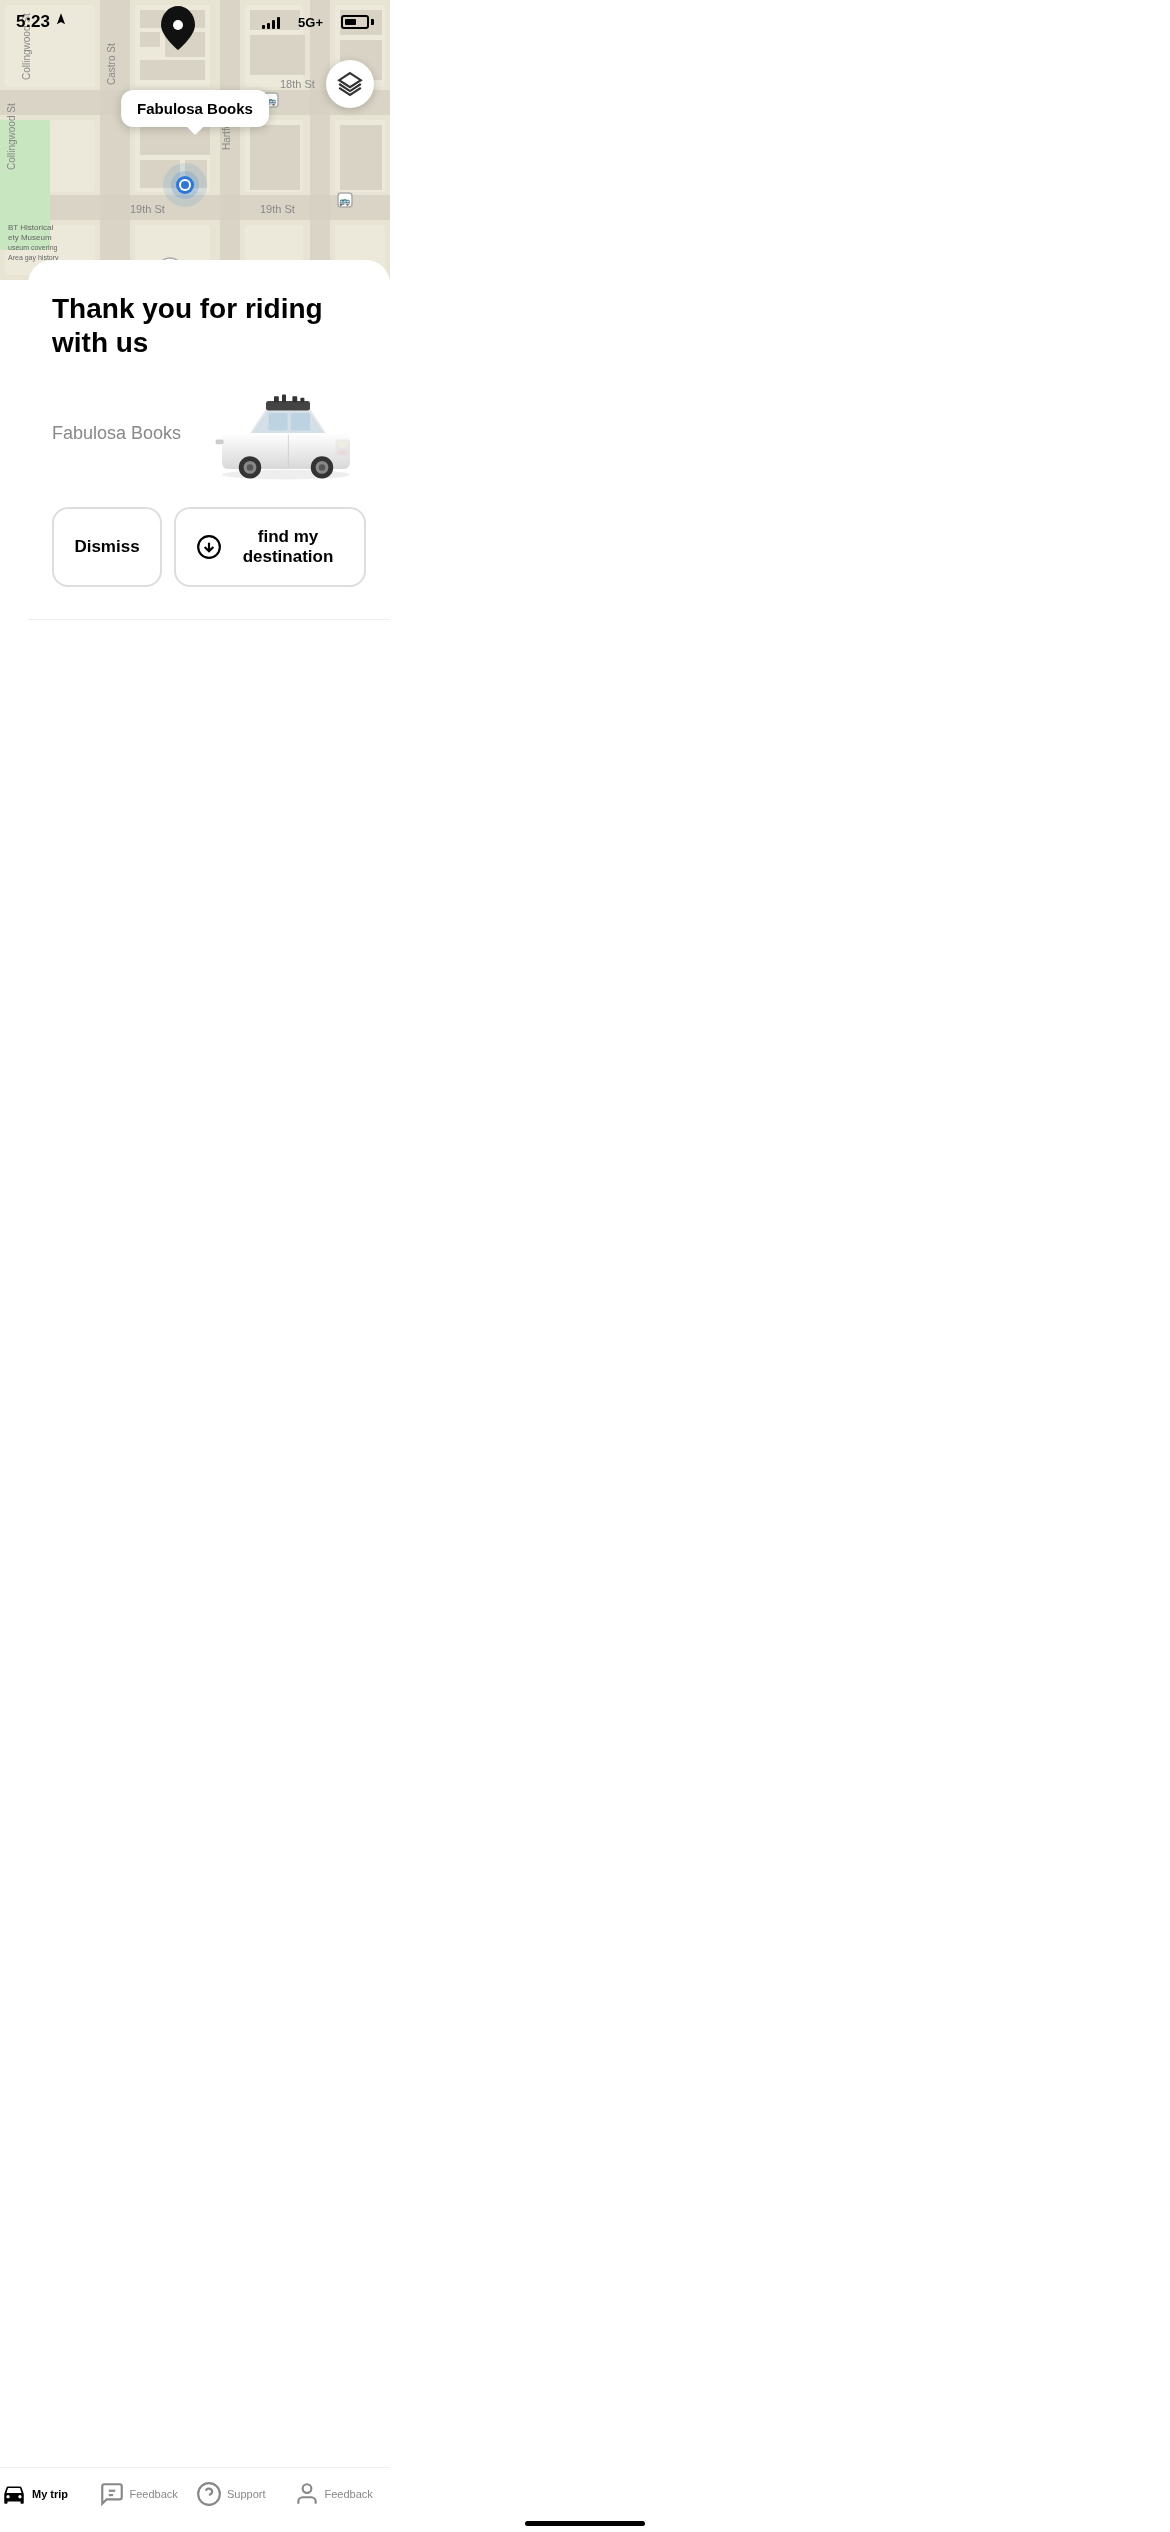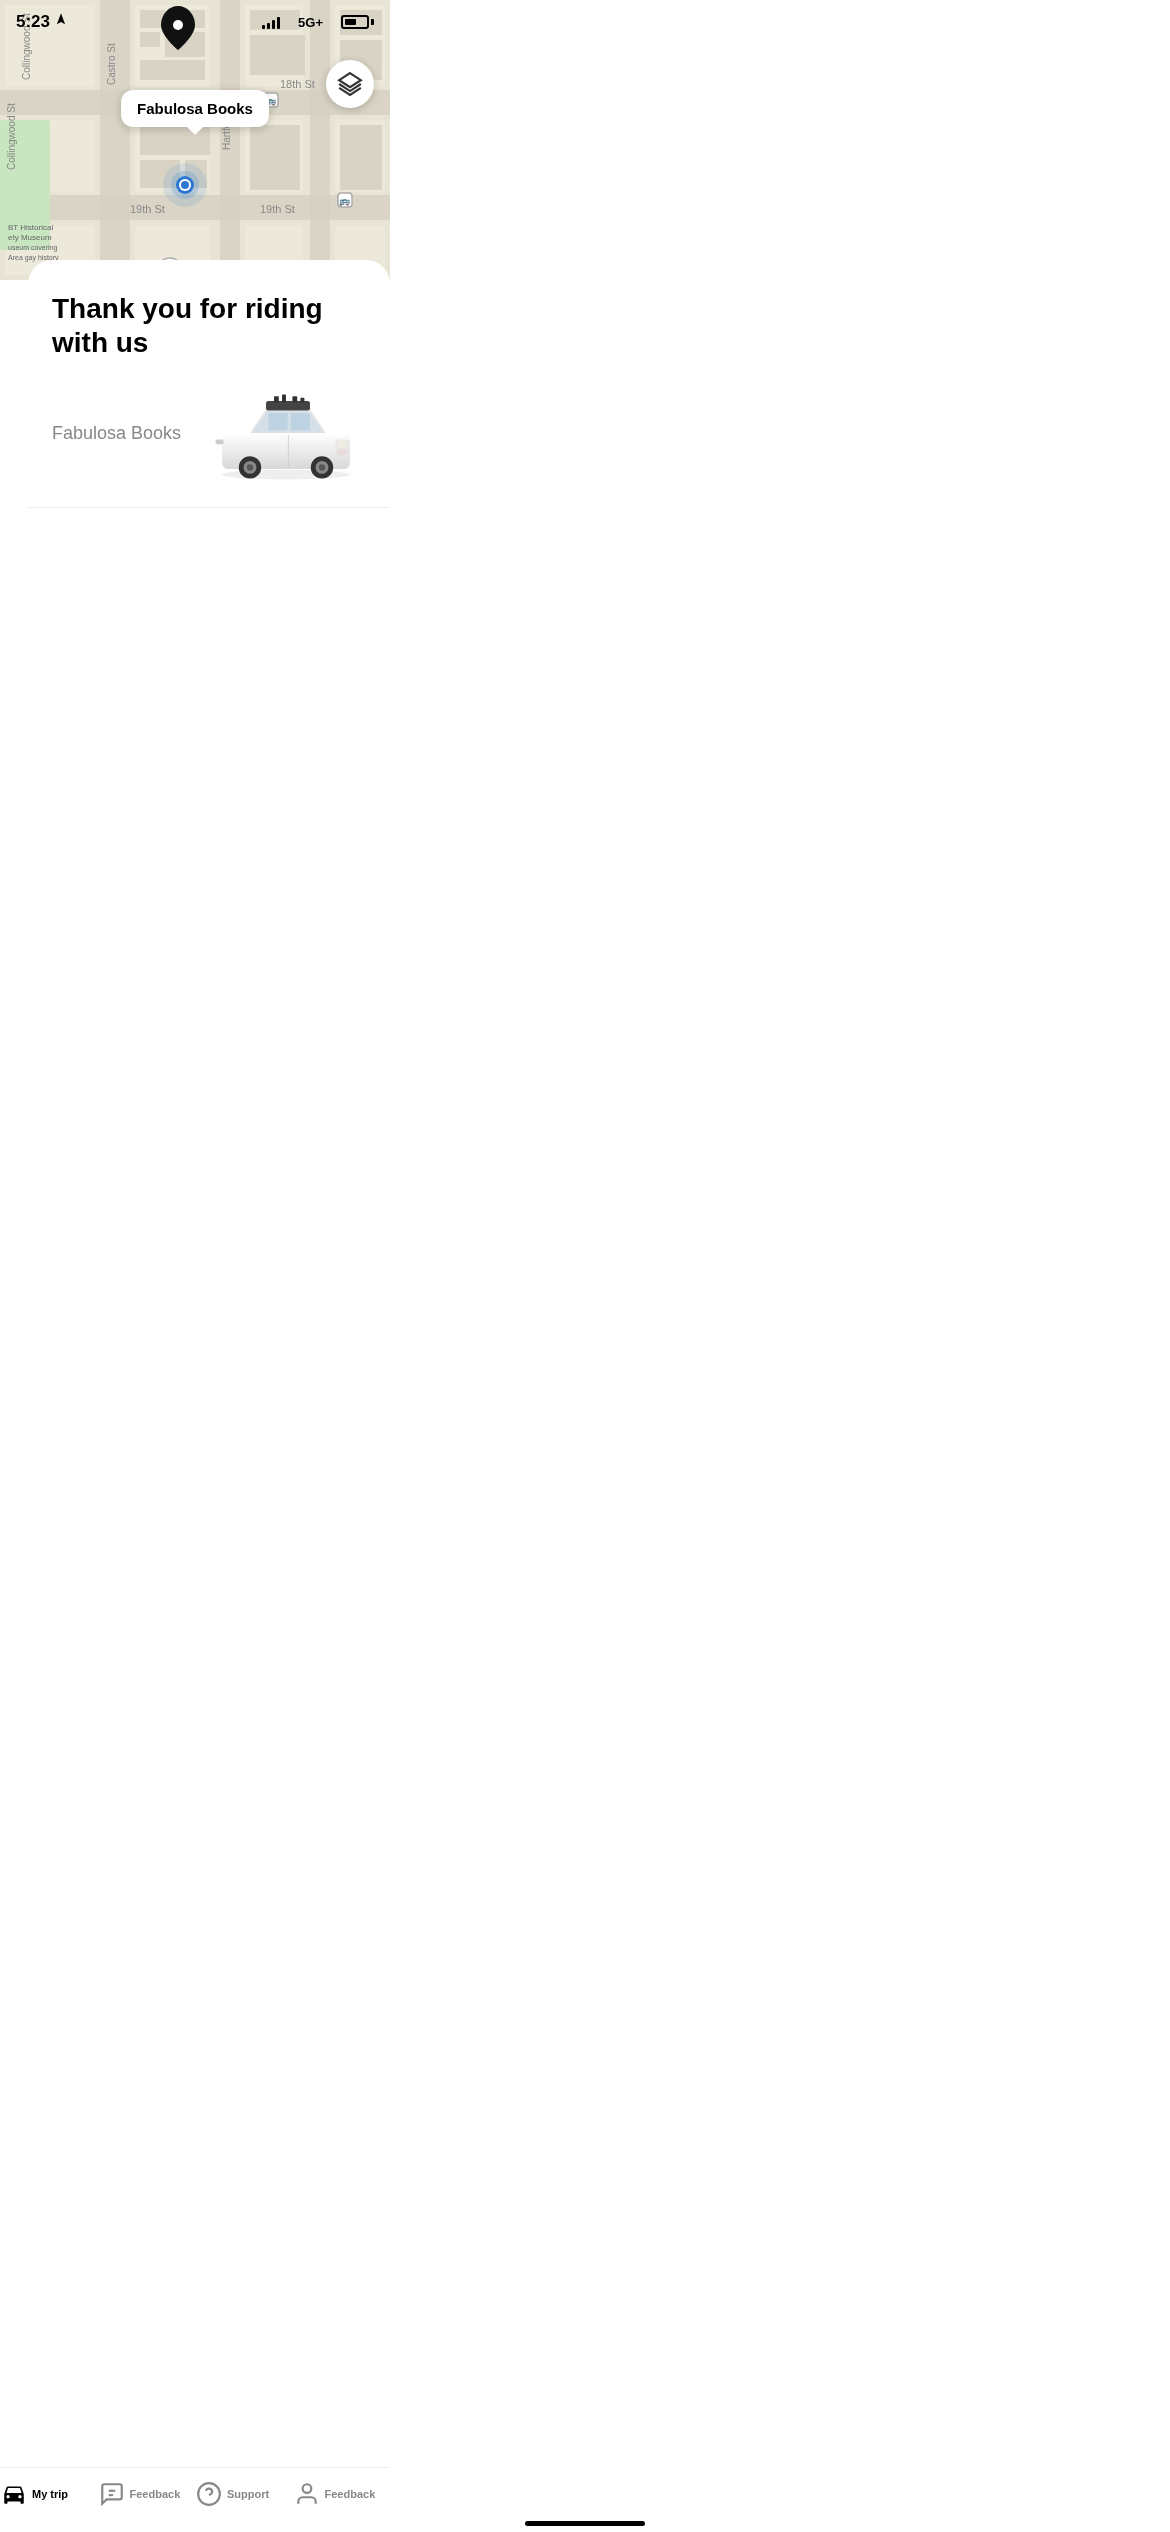--- a/index.html
+++ b/index.html
@@ -303,21 +303,20 @@
       width: 28px;
       height: 28px;
       display: flex;
       align-items: center;
       justify-content: center;
     }
 
     .nav-label {
       font-size: 11px;
       color: #888;
-      font-weight: bold;
     }
 
     .nav-item.active .nav-label {
       color: #000;
       font-weight: 600;
     }
 
     
     .home-indicator {
       position: fixed;
@@ -513,20 +512,31 @@
           <rect x="108" y="14" width="6" height="8" rx="1" fill="#333"></rect>
           <rect x="118" y="16" width="5" height="6" rx="1" fill="#333"></rect>
 
           <rect x="162" y="68" width="18" height="20" rx="3" fill="#ddd" opacity="0.5"></rect>
 
           <rect x="12" y="68" width="10" height="6" rx="2" fill="#ccc"></rect>
         </svg>
       </div>
     </div>
 
+    <div class="action-buttons">
+      <button class="btn-dismiss">Dismiss</button>
+      <button class="btn-find-destination">
+        <svg class="down-circle-icon" viewBox="0 0 24 24" fill="none" stroke="#000" stroke-width="2">
+          <circle cx="12" cy="12" r="10"></circle>
+          <polyline points="8,12 12,16 16,12"></polyline>
+          <line x1="12" y1="8" x2="12" y2="16"></line>
+        </svg>
+        <span>find my destination</span>
+      </button>
+    </div>
 
     <div class="divider"></div>
 
   </div>
 </div>
 
 <nav class="bottom-nav">
 
   <div class="nav-item active">
     <div class="nav-icon">

